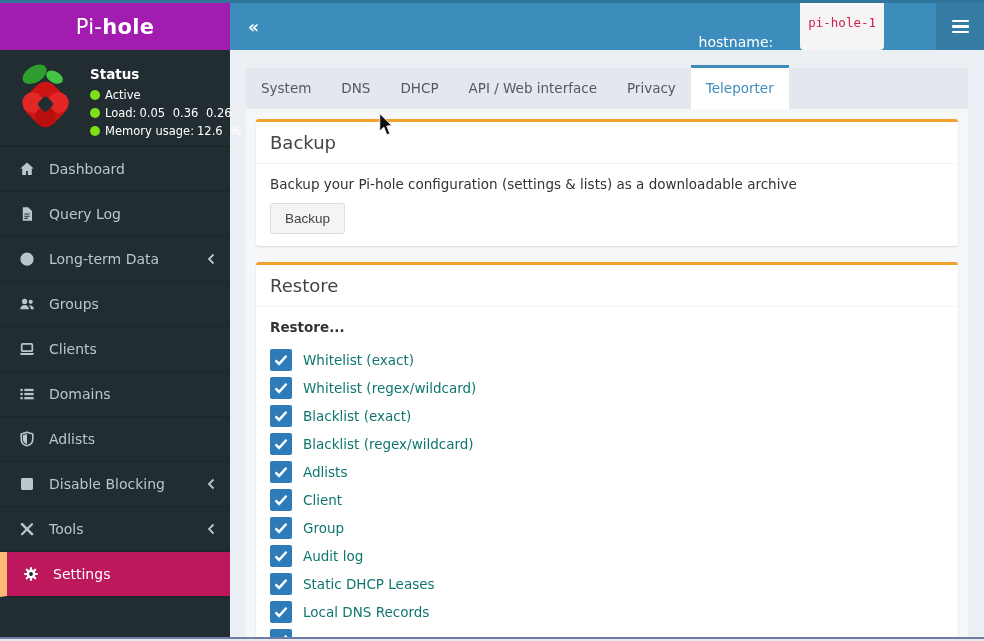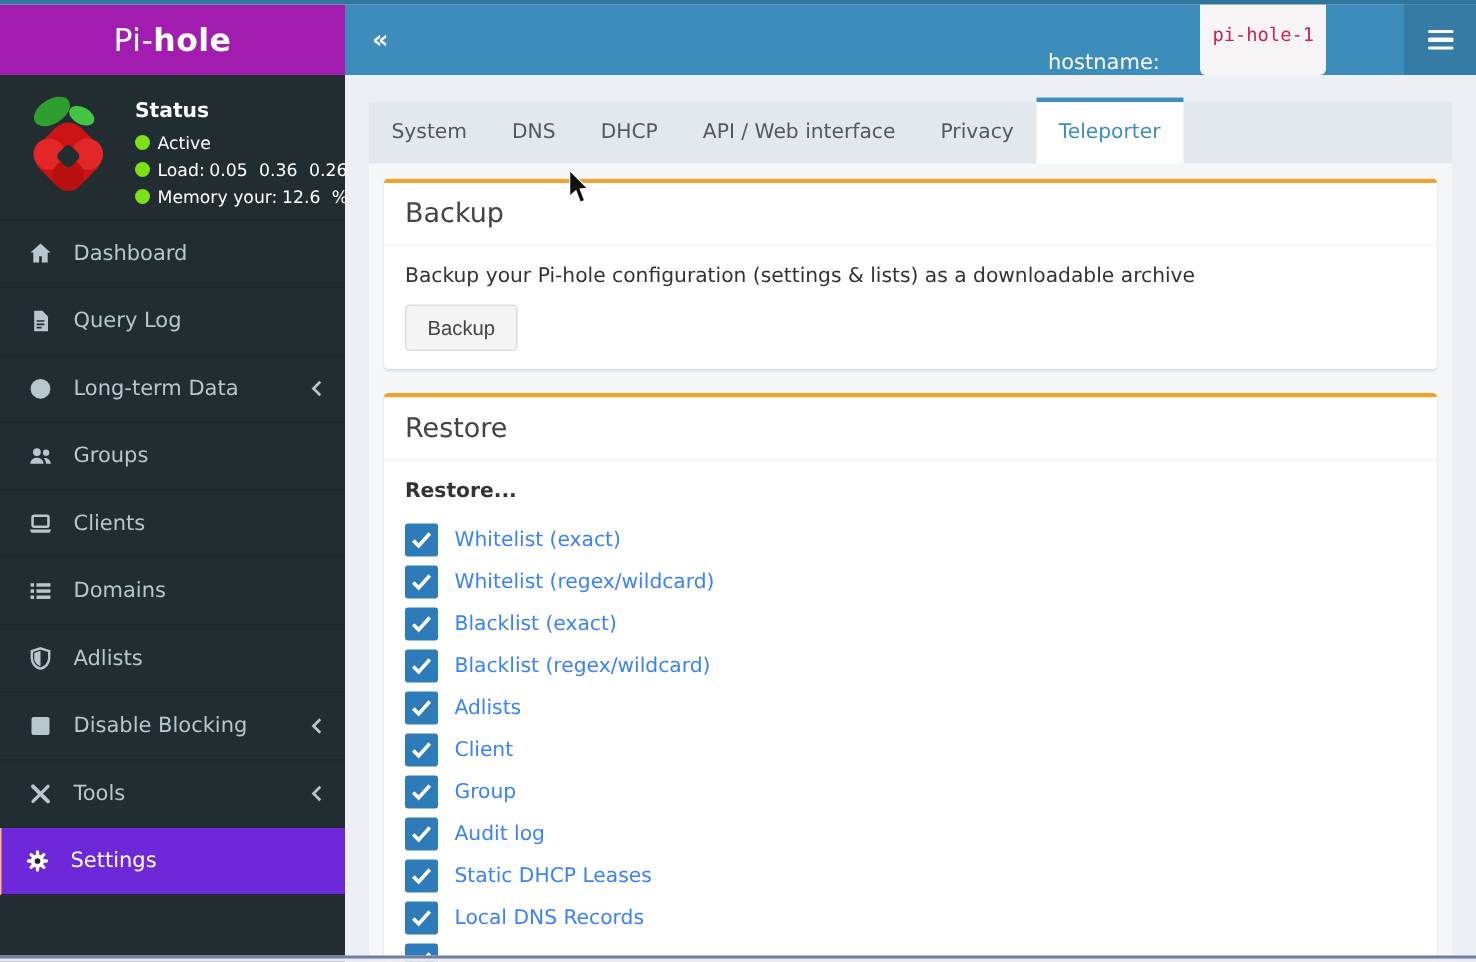--- a/index.html
+++ b/index.html
@@ -34,21 +34,21 @@
   .logo-svg { width:72px; height:80px; flex:none; }
   .status-info { margin-left:8px; padding-top:8px; color:#fff; min-width:0; }
   .status-title { font-weight:bold; font-size:13.5px; margin-bottom:6px; }
   .status-line { display:flex; align-items:center; font-size:11.5px; margin-bottom:4px; white-space:nowrap; }
   .dot { width:10px; height:10px; border-radius:50%; background:#7ee017; margin-right:5px; flex:none; }
   .status-line .val { margin-left:3px; word-spacing:4px; }
 
   .menu { list-style:none; border-top:1px solid #1a2226; }
   .menu li { height:45px; display:flex; align-items:center; padding-left:19px; color:#b8c7ce;
              font-size:14px; border-bottom:1px solid #1c272c; cursor:pointer; }
-  .menu li.active { background:#6d28d9; color:#fff; border-left:1px solid #fdba74; padding-left:16px; }
+  .menu li.active { background:#be185d; color:#fff; border-left:7px solid #fdba74; padding-left:16px; }
   .mi-icon { width:17px; height:16px; margin-right:13px; display:flex; align-items:center; flex:none; }
   .mi-icon svg { width:16px; height:16px; fill:currentColor; }
   .chev { margin-left:auto; margin-right:14px; display:flex; }
 
   
   .content { position:absolute; top:50px; left:230px; right:0; bottom:0; background:#ecf0f5; overflow:hidden; }
   .tabs-wrap { margin:15px 16px 0 16px; }
   .nav-tabs { display:flex; height:44px; border-radius:3px 3px 0 0;
               background:linear-gradient(to bottom,#ecf0f5 0,#ecf0f5 3px,#e3e8ee 3px); }
   .tab { align-self:flex-end; height:41px; line-height:41px; padding:0 15px; font-size:13.5px;
@@ -61,21 +61,21 @@
          box-shadow:0 1px 2px rgba(0,0,0,.12); margin-bottom:16px; }
   .box-header { padding:10px 14px; font-size:18px; color:#444; border-bottom:1px solid #f4f4f4; }
   .box-body { padding:12px 14px; font-size:13.5px; color:#333; }
   .btn-default { display:inline-block; margin-top:11px; padding:7px 14px; background:#f4f4f4;
                  border:1px solid #ddd; border-radius:3px; color:#444; font-size:13.5px; cursor:pointer; }
 
   .restore-label { font-weight:bold; font-size:13.5px; margin-bottom:11px; }
   .chk-row { display:flex; align-items:center; height:28px; }
   .chk { width:22px; height:22px; background:#2d7bb9; border-radius:2px; display:flex;
          align-items:center; justify-content:center; flex:none; cursor:pointer; }
-  .chk-label { margin-left:11px; font-size:13.5px; color:#3b82f6; cursor:pointer; }
+  .chk-label { margin-left:11px; font-size:13.5px; color:#0f766e; cursor:pointer; }
 
   
   .cursor { position:absolute; left:378px; top:113px; z-index:80; }
   .bottom-strip { position:absolute; left:0; right:0; bottom:0; height:4px; background:#e9e9ed;
                   border-top:2px solid #6b7ea6; z-index:70; }
 </style>
 </head>
 <body>
 
 <div class="top-strip"></div>
@@ -116,21 +116,21 @@
         <span class="dot"></span>
         <span>Active</span>
       </div>
       <div class="status-line">
         <span class="dot"></span>
         <span>Load:</span>
         <span class="val">0.05 0.36 0.26</span>
       </div>
       <div class="status-line">
         <span class="dot"></span>
-        <span>Memory your:</span>
+        <span>Memory usage:</span>
         <span class="val">12.6 %</span>
       </div>
     </div>
   </div>
 
   <ul class="menu">
     <li>
       <span class="mi-icon">
         <svg viewBox="0 0 16 16">
             <path d="M8 1.4L1.3 7.4h1.9V14h3.9v-4.1h1.8V14h3.9V7.4h1.9z"></path>

